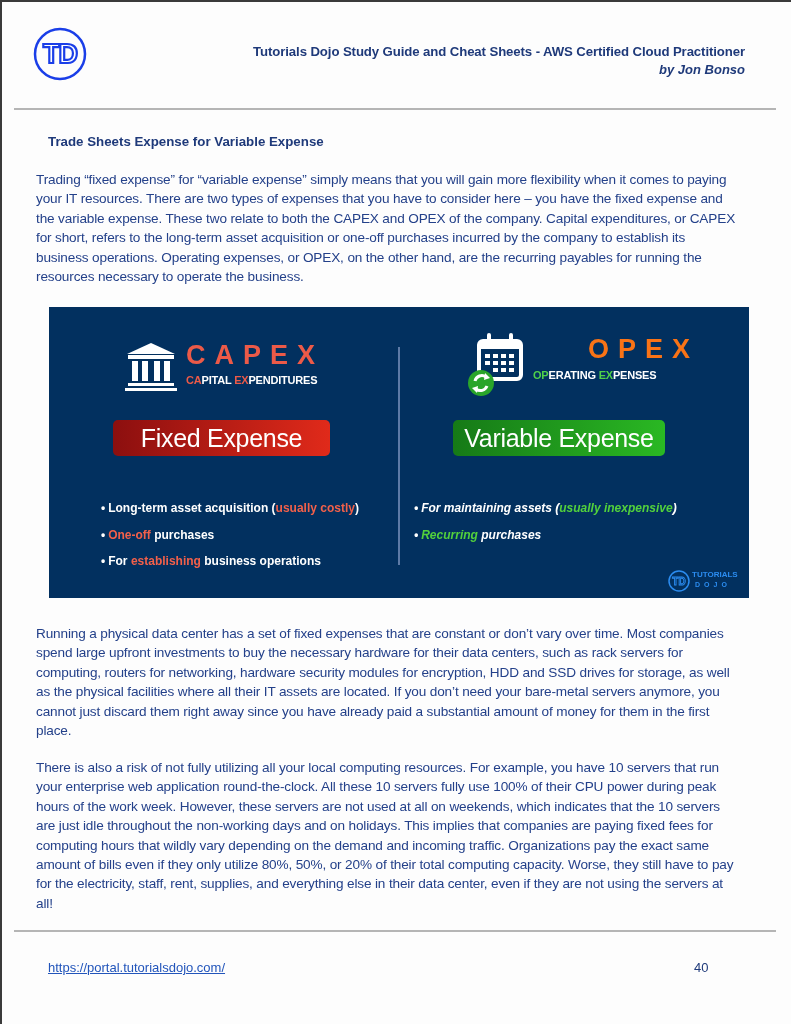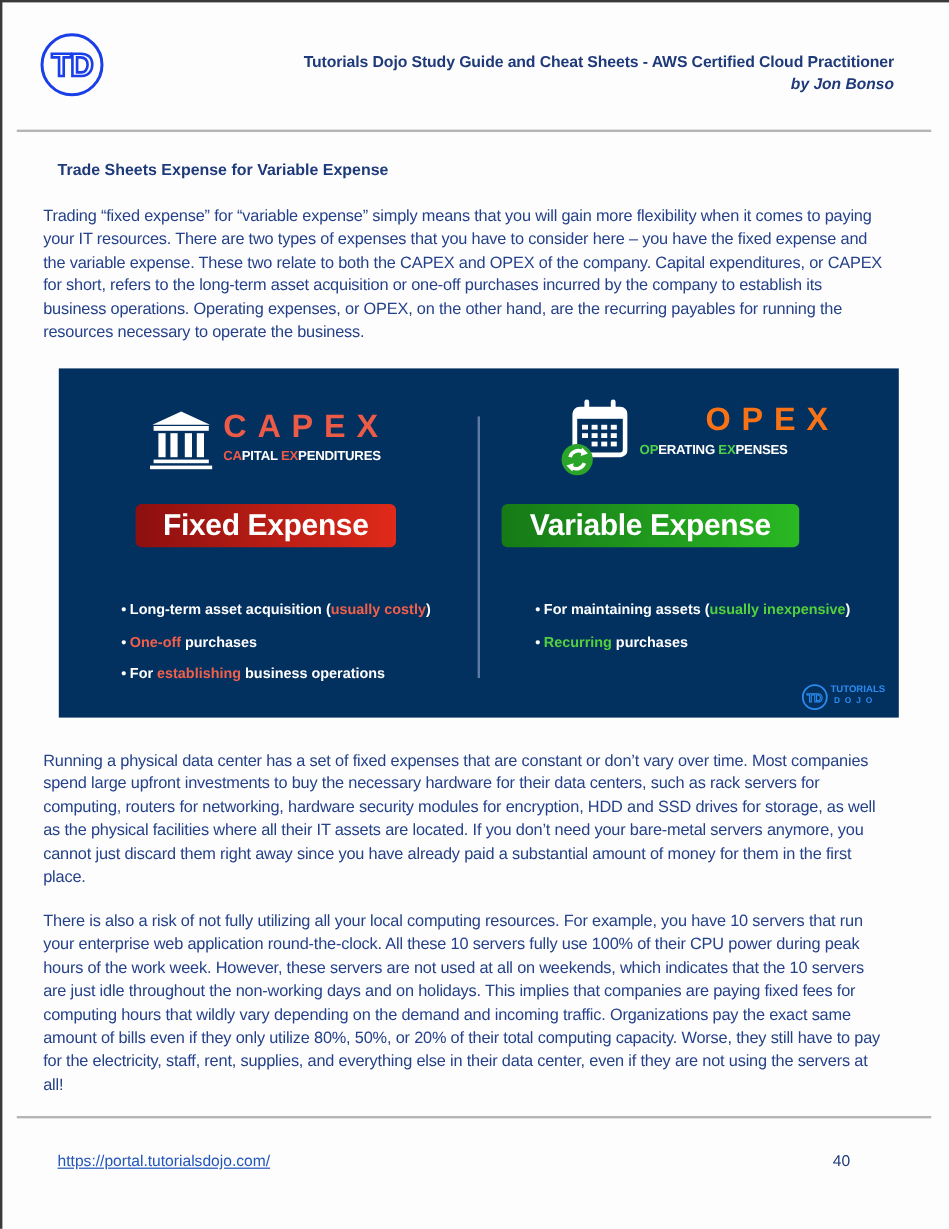--- a/index.html
+++ b/index.html
@@ -56,34 +56,34 @@
     .sub-label {
       position: absolute; font-size: 11px; color: #ffffff; font-weight: bold; letter-spacing: -0.2px;
     }
     .capex-sub { left: 137px; top: 67px; }
     .opex-sub { left: 484px; top: 62px; }
     .sub-label .hl-red { color: #ec5a48; }
     .sub-label .hl-green { color: #4fd24a; }
 
     .pill {
       position: absolute; height: 36px; border-radius: 5px;
-      color: #fff; font-weight: bold; font-size: 25px; line-height: 36px; text-align: center;
+      color: #fff; font-weight: normal; font-size: 25px; line-height: 36px; text-align: center;
       letter-spacing: -0.3px;
     }
     .pill-fixed { left: 64px; top: 113px; width: 217px; background: linear-gradient(90deg, #8c0f0f, #e02a1a); }
-    .pill-variable { left: 369px; top: 113px; width: 248px; background: linear-gradient(90deg, #167a17, #2ab823); }
+    .pill-variable { left: 404px; top: 113px; width: 212px; background: linear-gradient(90deg, #167a17, #2ab823); }
 
     .bullets {
       position: absolute; list-style: none; margin: 12px; padding: 0;
       color: #ffffff; font-size: 12px; font-weight: bold;
     }
     .bullets li { height: 26.5px; line-height: 26.5px; white-space: nowrap; }
     .bullets li::before { content: "\2022"; margin-right: 3px; }
     .bullets-left { left: 40px; top: 176px; }
-    .bullets-right { left: 385px; top: 176px; }
+    .bullets-right { left: 353px; top: 176px; font-style: italic; }
     .red { color: #f2604a; }
     .green { color: #52d13c; }
 
     .td-mini { position: absolute; left: 619px; top: 263px; width: 22px; height: 22px; }
     .td-mini-text {
       position: absolute; left: 643px; top: 263px; color: #2b8cf0; font-weight: bold; font-size: 8px; line-height: 10px;
     }
     .td-mini-text .dojo { letter-spacing: 4px; font-size: 7px; display: block; margin-left: 3px; }
 
     .footer-link {

